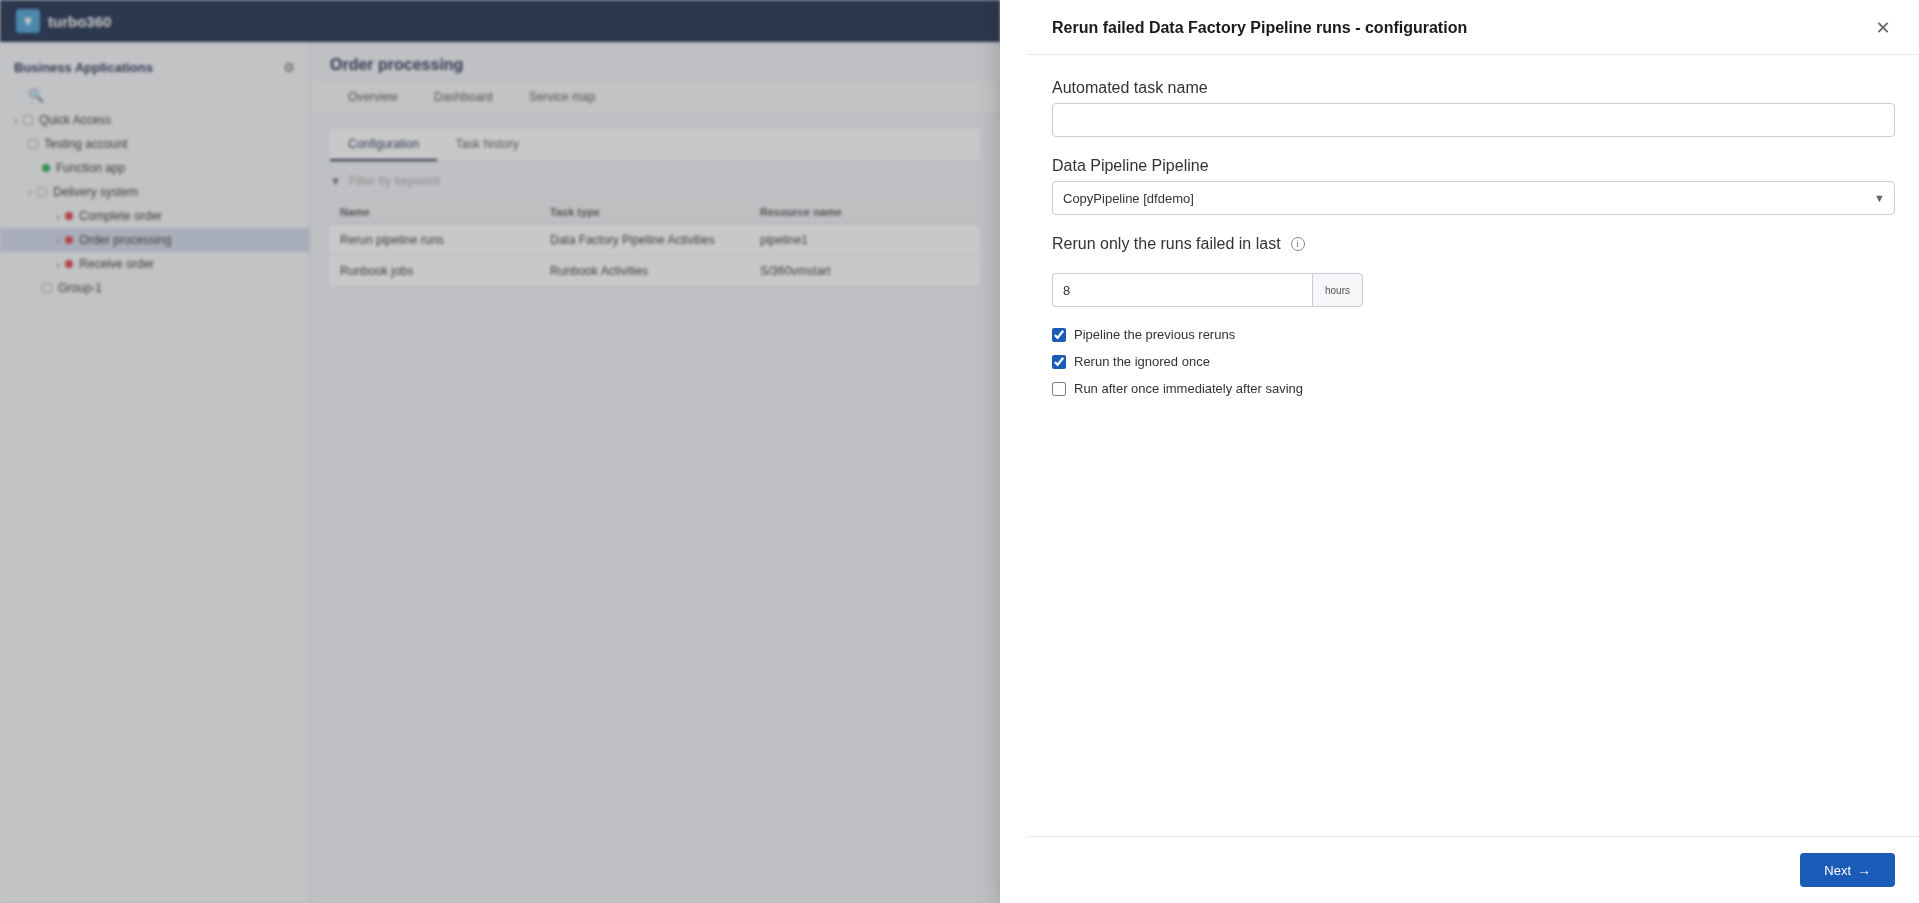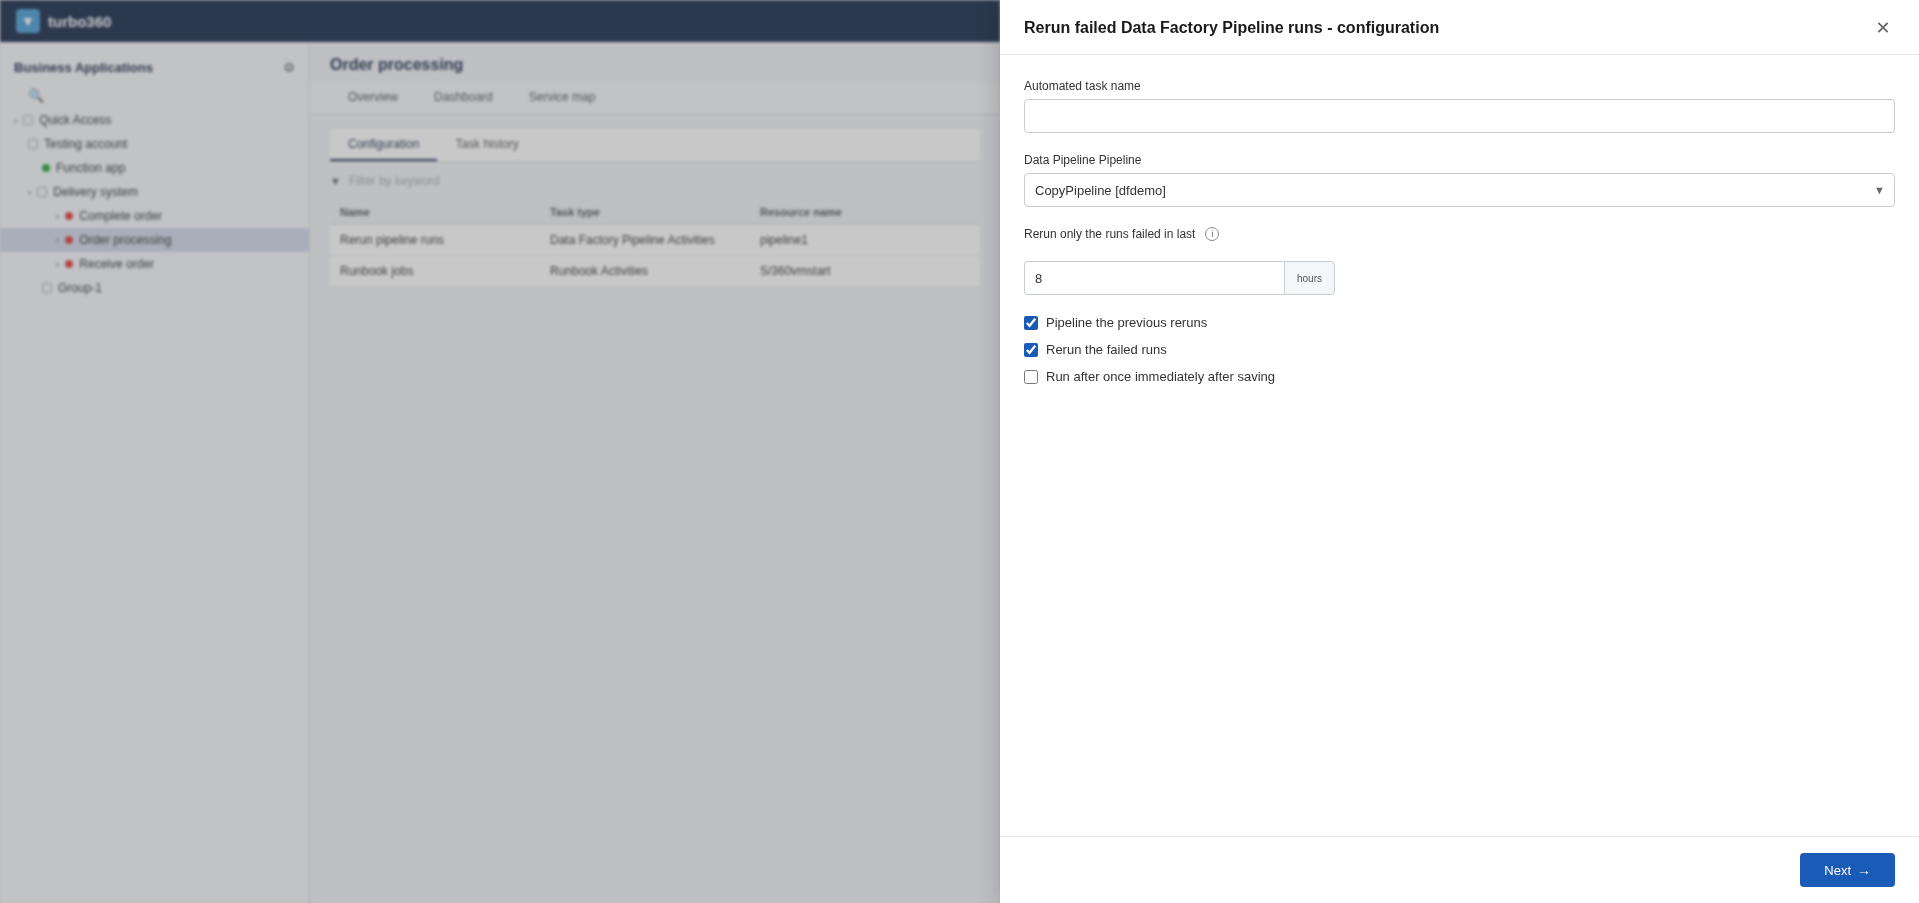--- a/index.html
+++ b/index.html
@@ -119,20 +119,21 @@
     }
 
     
     .dialog-panel {
       position: absolute; top: 0; right: 0;
       width: 919px; height: 903px;
       background: white;
       z-index: 20;
       display: flex; flex-direction: column;
       box-shadow: -4px 0 20px rgba(0,0,0,0.15);
+      padding-left: 28px;
     }
 
     .dialog-header {
       display: flex; align-items: center; justify-content: space-between;
       padding: 16px 24px 14px;
       border-bottom: 1px solid #e8e8e8;
     }
     .dialog-title {
       font-size: 16px; font-weight: 600; color: #1a1a1a;
     }
@@ -143,21 +144,21 @@
       width: 24px; height: 24px;
     }
 
     .dialog-body {
       flex: 1; padding: 24px;
       overflow-y: auto;
     }
 
     .form-group { margin-bottom: 20px; }
     .form-label {
-      display: block; font-size: 12px; font-weight: 500; color: #333;
+      display: block; font-size: 16px; font-weight: 500; color: #333;
       margin-bottom: 6px;
     }
     .form-input {
       width: 100%; height: 34px;
       border: 1px solid #c8cdd5; border-radius: 4px;
       padding: 0 10px; font-size: 13px; color: #333;
       outline: none;
     }
 
     .form-select-wrapper {
@@ -368,21 +369,21 @@
       </div>
     </div>
 
     <div class="checkbox-group">
       <input type="checkbox" id="include-previous" checked="" style="">
       <label class="checkbox-label" for="include-previous">Pipeline the previous reruns</label>
     </div>
 
     <div class="checkbox-group">
       <input type="checkbox" id="rerun-ignored" checked="" style="">
-      <label class="checkbox-label" for="rerun-ignored">Rerun the failed runs</label>
+      <label class="checkbox-label" for="rerun-ignored">Rerun the ignored once</label>
     </div>
 
     <div class="checkbox-group">
       <input type="checkbox" id="run-once" style="">
       <label class="checkbox-label" for="run-once">Run after once immediately after saving</label>
     </div>
   </div>
 
   <div class="dialog-footer">
     <button class="btn-next">

